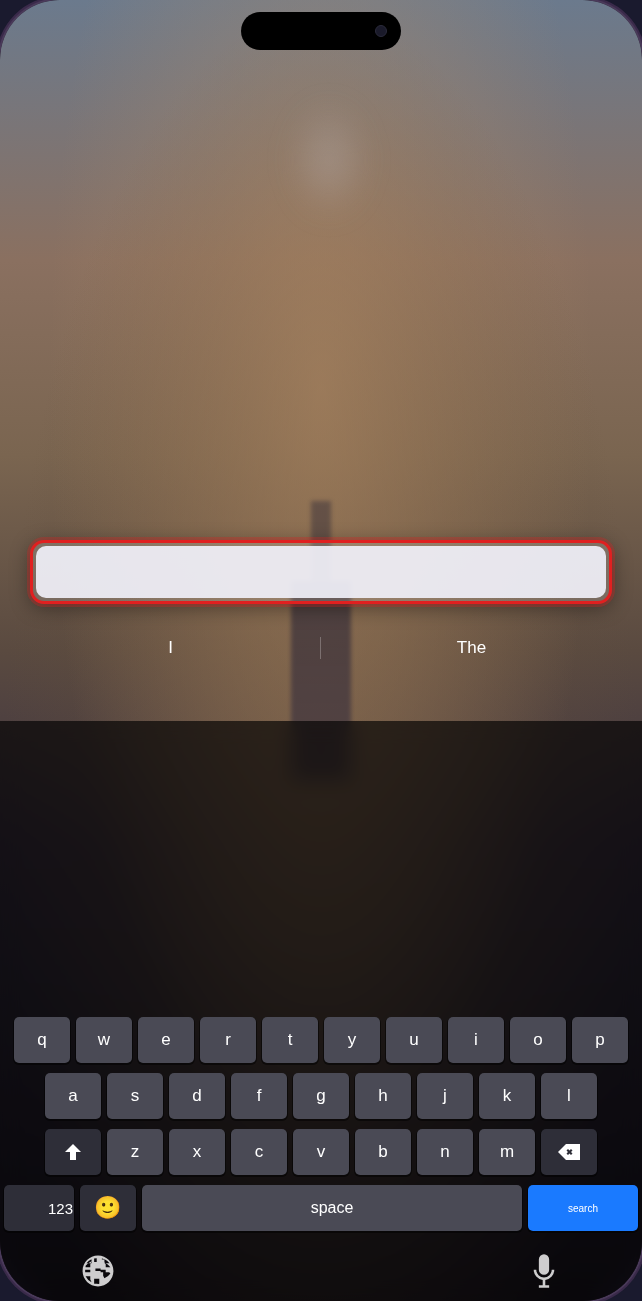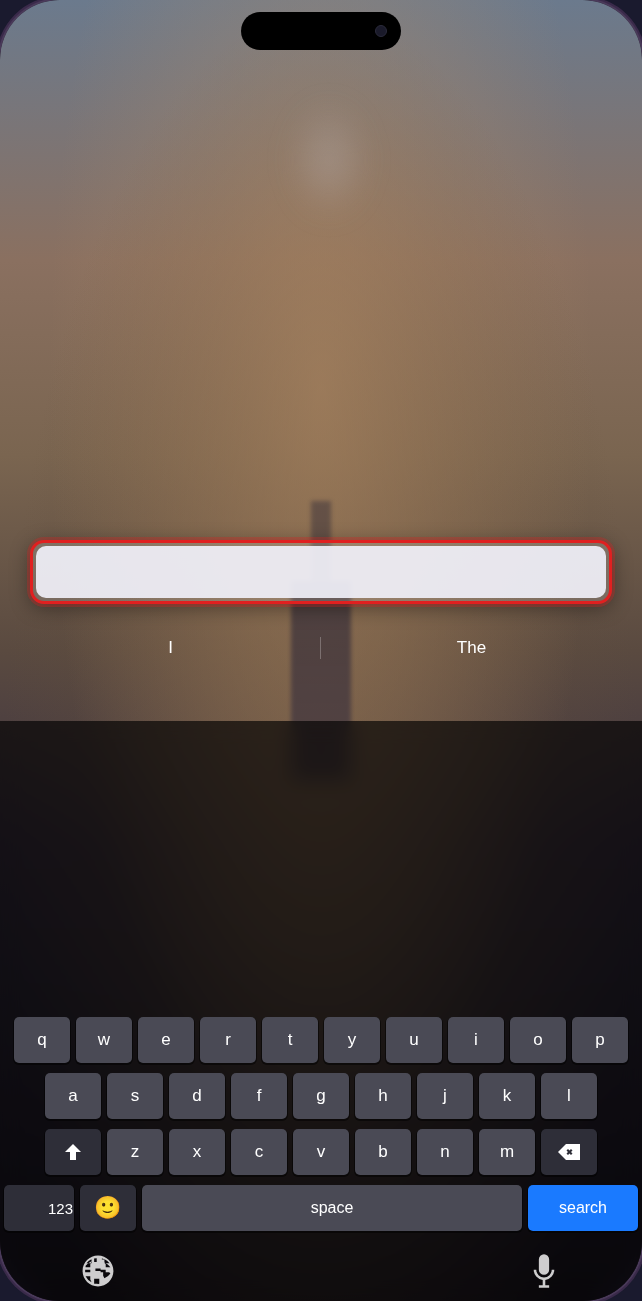--- a/index.html
+++ b/index.html
@@ -260,21 +260,21 @@
       background: #4a4a55;
       flex: 5;
       font-size: 16px;
       color: #fff;
       max-width: 999px;
     }
     .key-search {
       background: #1a7aff;
       flex: 2;
       max-width: 110px;
-      font-size: 16px;
+      font-size: 10px;
       font-weight: 500;
       color: #fff;
     }
     .bottom-bar {
       position: absolute;
       bottom: 0;
       left: 0;
       right: 0;
       height: 60px;
       display: flex;

